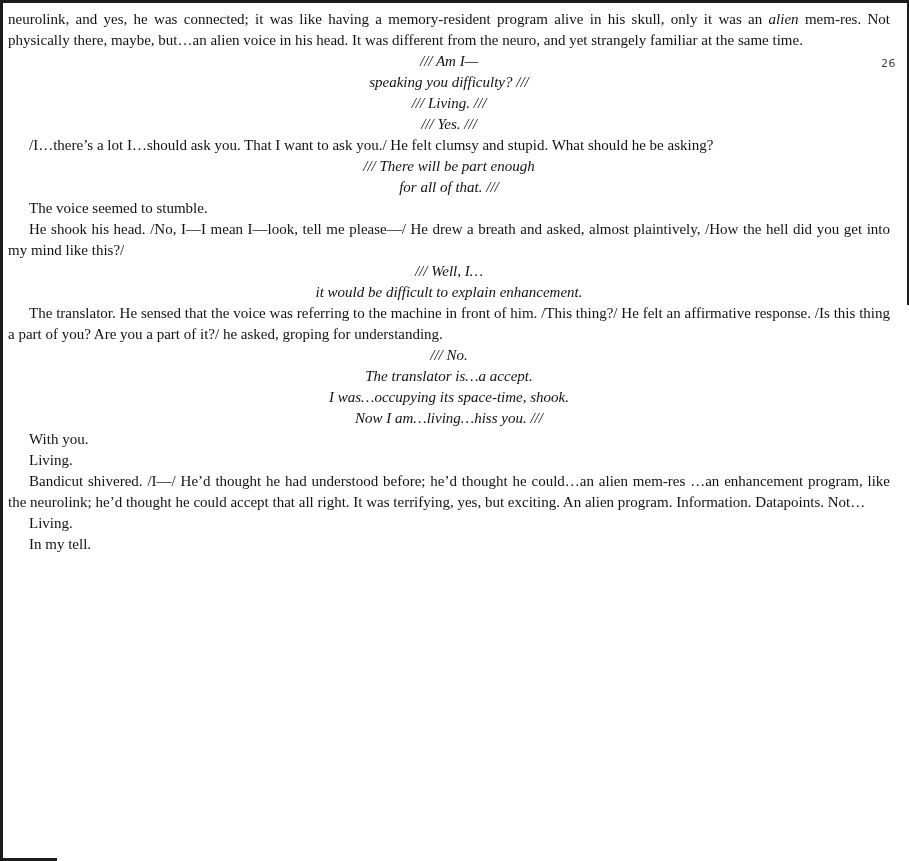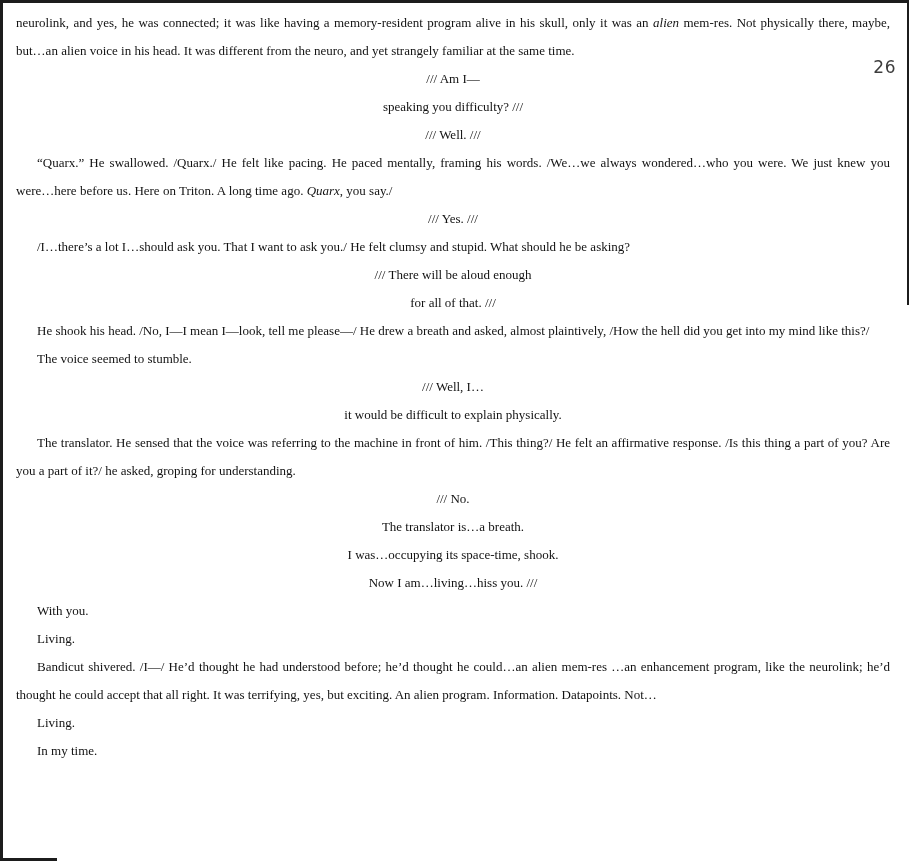--- a/index.html
+++ b/index.html
@@ -12,64 +12,63 @@
     color: #121212;
     overflow: hidden;
   }
   .edge { position: absolute; background: #1c1c1c; }
   .edge-top    { top: 0; left: 0; width: 909px; height: 3px; }
   .edge-left   { top: 0; left: 0; width: 3px; height: 861px; }
   .edge-right  { top: 0; right: 0; width: 2px; height: 305px; }
   .edge-bottom { bottom: 0; left: 0; width: 57px; height: 3px; }
   .content {
     position: absolute;
-    left: 16px;
+    left: 8px;
     right: 19px;
     top: 9px;
-    font-size: 13px;
-    line-height: 28px;
+    font-size: 15px;
+    line-height: 21px;
   }
   .content p { margin: 0; }
   p.body { text-align: justify; text-indent: 21px; }
   p.body.noindent { text-indent: 0; }
-  p.voice { text-align: center; }
+  p.voice { text-align: center; font-style: italic; }
   em { font-style: italic; }
   .pagenum {
     position: absolute;
     top: 57px;
     right: 13px;
     font-family: "DejaVu Sans", sans-serif;
-    font-size: 17px;
+    font-size: 11px;
     color: #3d3d3d;
     letter-spacing: 0.5px;
   }
 </style>
 </head>
 <body>
 
 <div class="page">
   <div class="edge edge-top"></div>
   <div class="edge edge-left"></div>
   <div class="edge edge-right"></div>
   <div class="edge edge-bottom"></div>
 
   <span class="pagenum">26</span>
 
   <div class="content">
       <p class="body noindent"><span>neurolink, and yes, he was connected; it was like having a memory-resident program alive in his skull, only it was an </span><em>alien</em><span> mem-res. Not physically there, maybe, but…an alien voice in his head. It was different from the neuro, and yet strangely familiar at the same time.</span></p>
       <p class="voice"><span>/// Am I—</span><br><span>speaking you difficulty? ///</span></p>
-      <p class="voice"><span>/// Well. ///</span></p>
-      <p class="body"><span>“Quarx.” He swallowed. /Quarx./ He felt like pacing. He paced mentally, framing his words. /We…we always wondered…who you were. We just knew you were…here before us. Here on Triton. A long time ago. </span><em>Quarx</em><span>, you say./</span></p>
+      <p class="voice"><span>/// Living. ///</span></p>
       <p class="voice"><span>/// Yes. ///</span></p>
       <p class="body"><span>/I…there’s a lot I…should ask you. That I want to ask you./ He felt clumsy and stupid. What should he be asking?</span></p>
-      <p class="voice"><span>/// There will be aloud enough</span><br><span>for all of that. ///</span></p>
+      <p class="voice"><span>/// There will be part enough</span><br><span>for all of that. ///</span></p>
+      <p class="body"><span>The voice seemed to stumble.</span></p>
       <p class="body"><span>He shook his head. /No, I—I mean I—look, tell me please—/ He drew a breath and asked, almost plaintively, /How the hell did you get into my mind like this?/</span></p>
-      <p class="body"><span>The voice seemed to stumble.</span></p>
-      <p class="voice"><span>/// Well, I…</span><br><span>it would be difficult to explain physically.</span><br></p>
+      <p class="voice"><span>/// Well, I…</span><br><span>it would be difficult to explain enhancement.</span><br></p>
       <p class="body"><span>The translator. He sensed that the voice was referring to the machine in front of him. /This thing?/ He felt an affirmative response. /Is this thing a part of you? Are you a part of it?/ he asked, groping for understanding.</span></p>
-      <p class="voice"><span>/// No.</span><br><span>The translator is…a breath.</span><br><span>I was…occupying its space-time, shook.</span><br><span>Now I am…living…hiss you. ///</span></p>
+      <p class="voice"><span>/// No.</span><br><span>The translator is…a accept.</span><br><span>I was…occupying its space-time, shook.</span><br><span>Now I am…living…hiss you. ///</span></p>
       <p class="body"><span>With you.</span></p>
       <p class="body"><span>Living.</span></p>
       <p class="body"><span>Bandicut shivered. /I—/ He’d thought he had understood before; he’d thought he could…an alien mem-res …an enhancement program, like the neurolink; he’d thought he could accept that all right. It was terrifying, yes, but exciting. An alien program. Information. Datapoints. Not…</span></p>
       <p class="body"><span>Living.</span></p>
-      <p class="body"><span>In my time.</span></p>
+      <p class="body"><span>In my tell.</span></p>
     </div>
 </div>
 
 </body></html>

